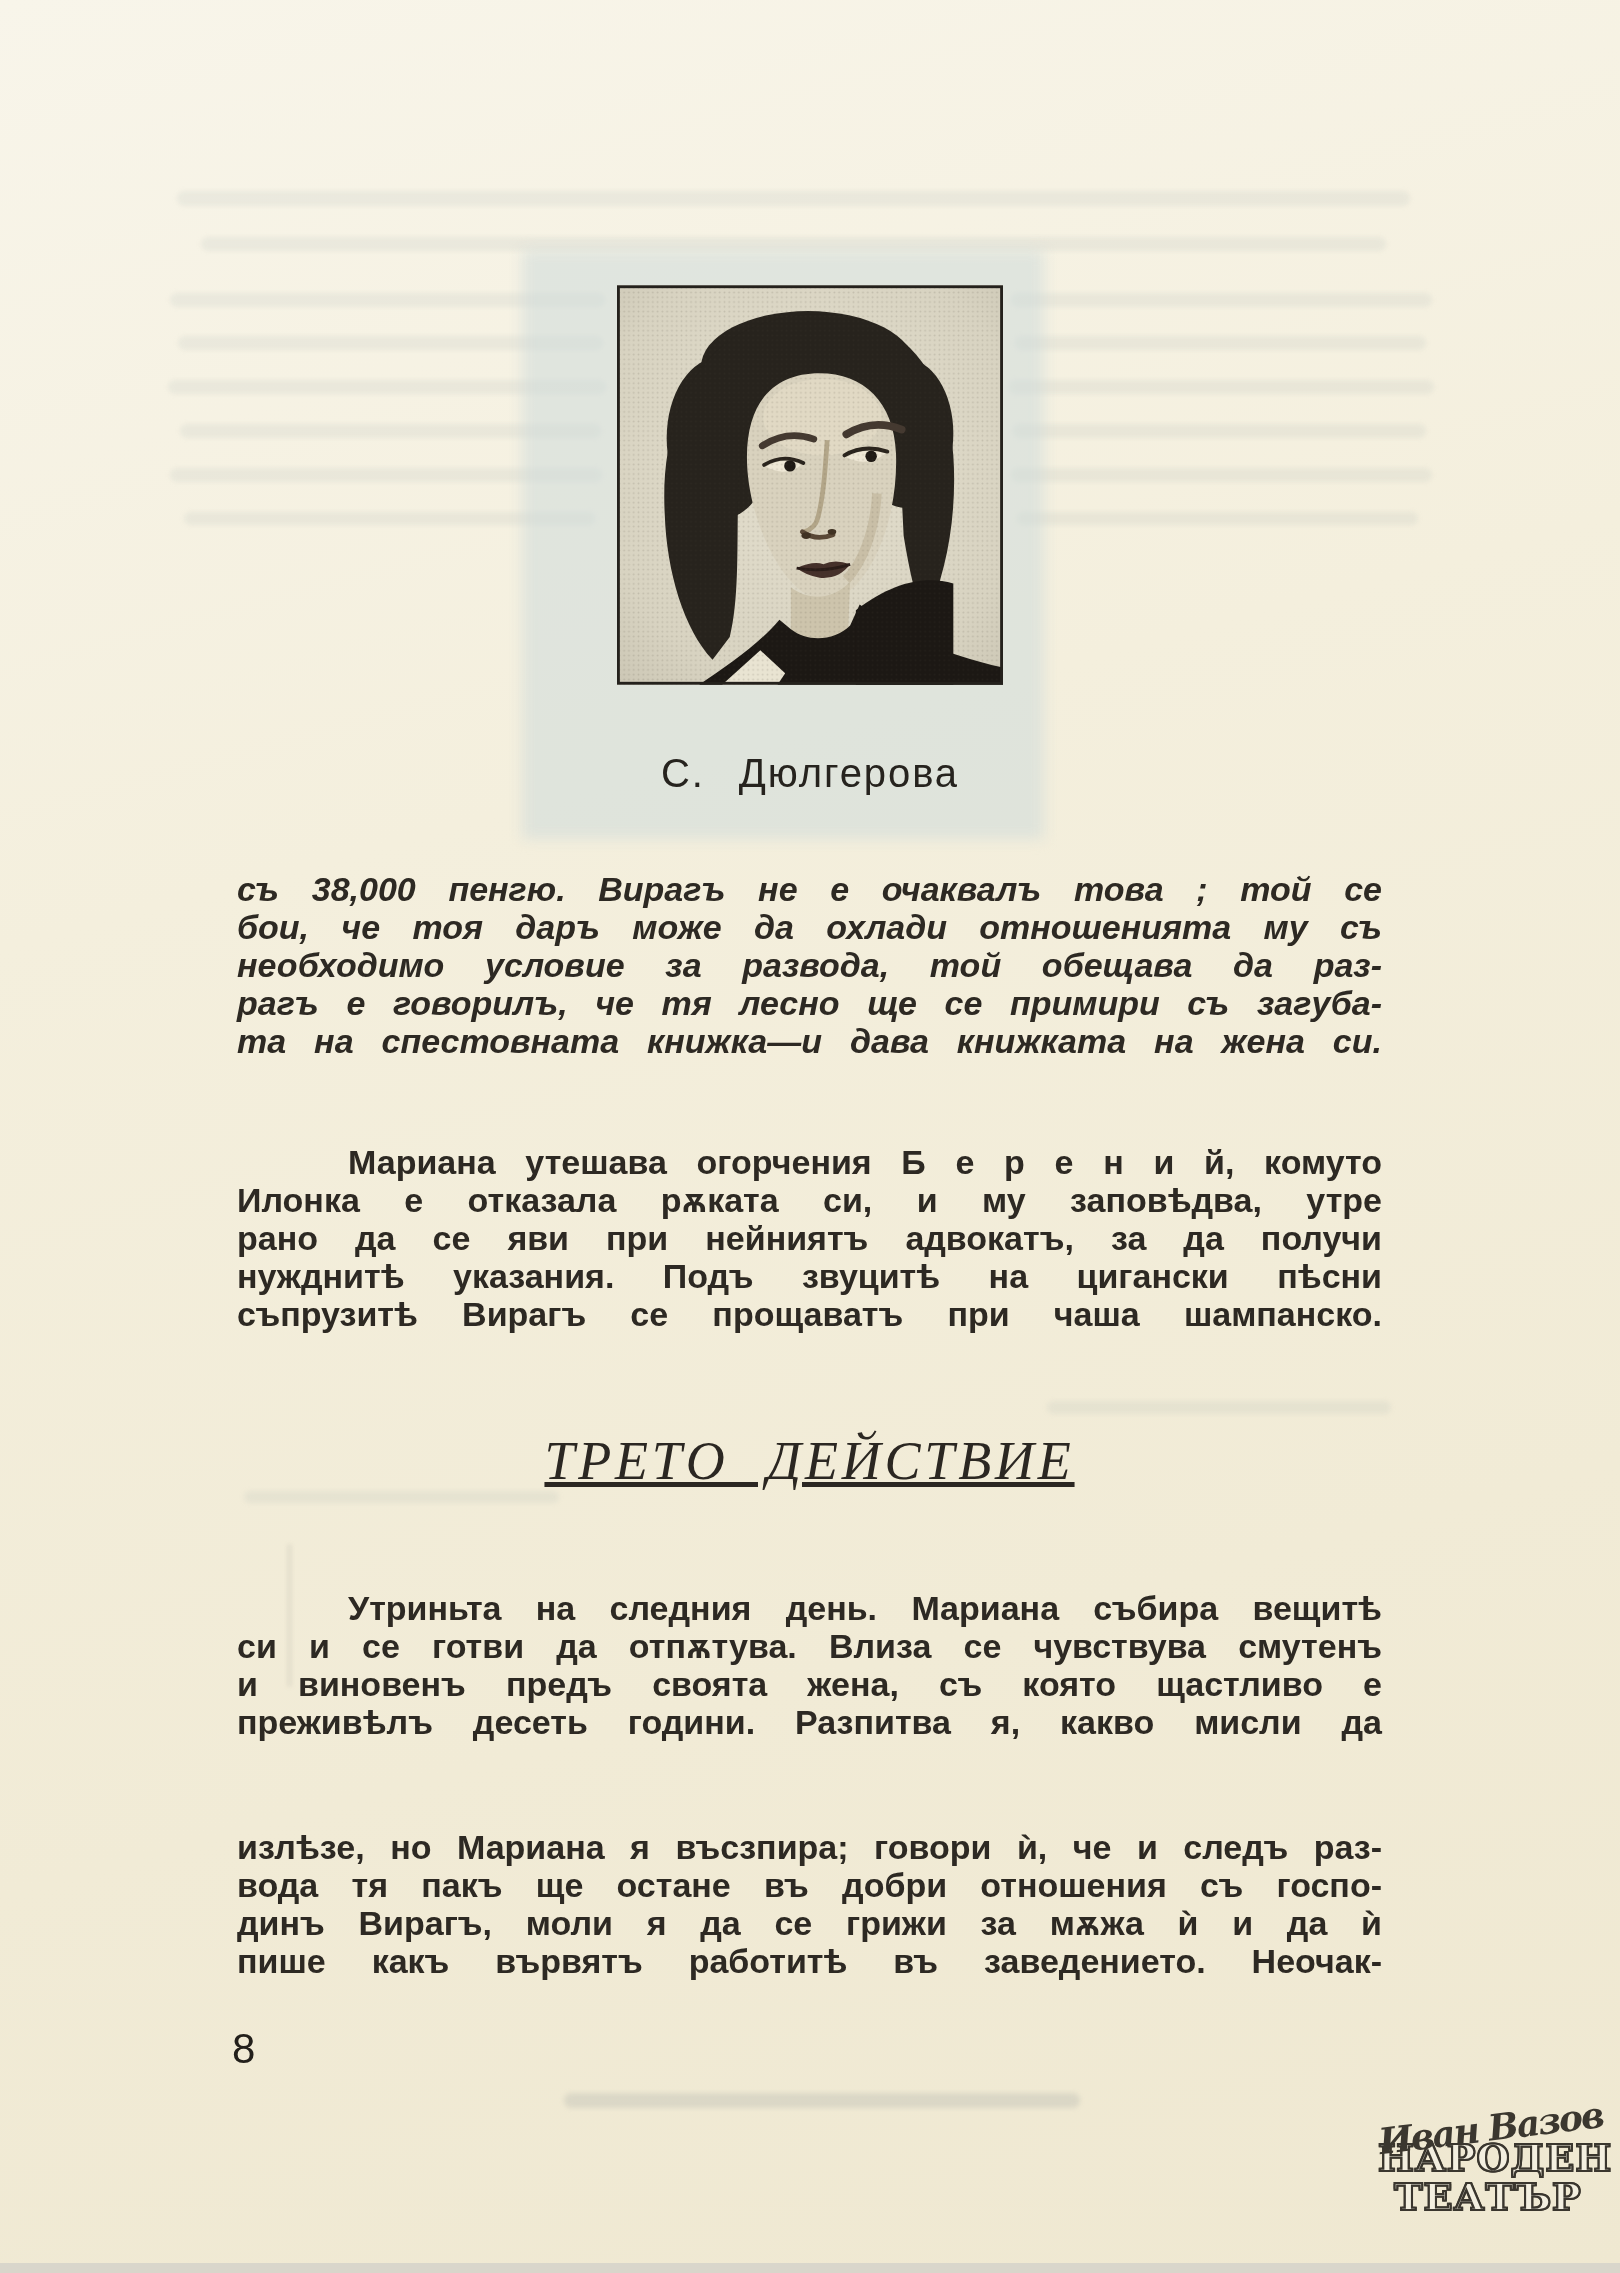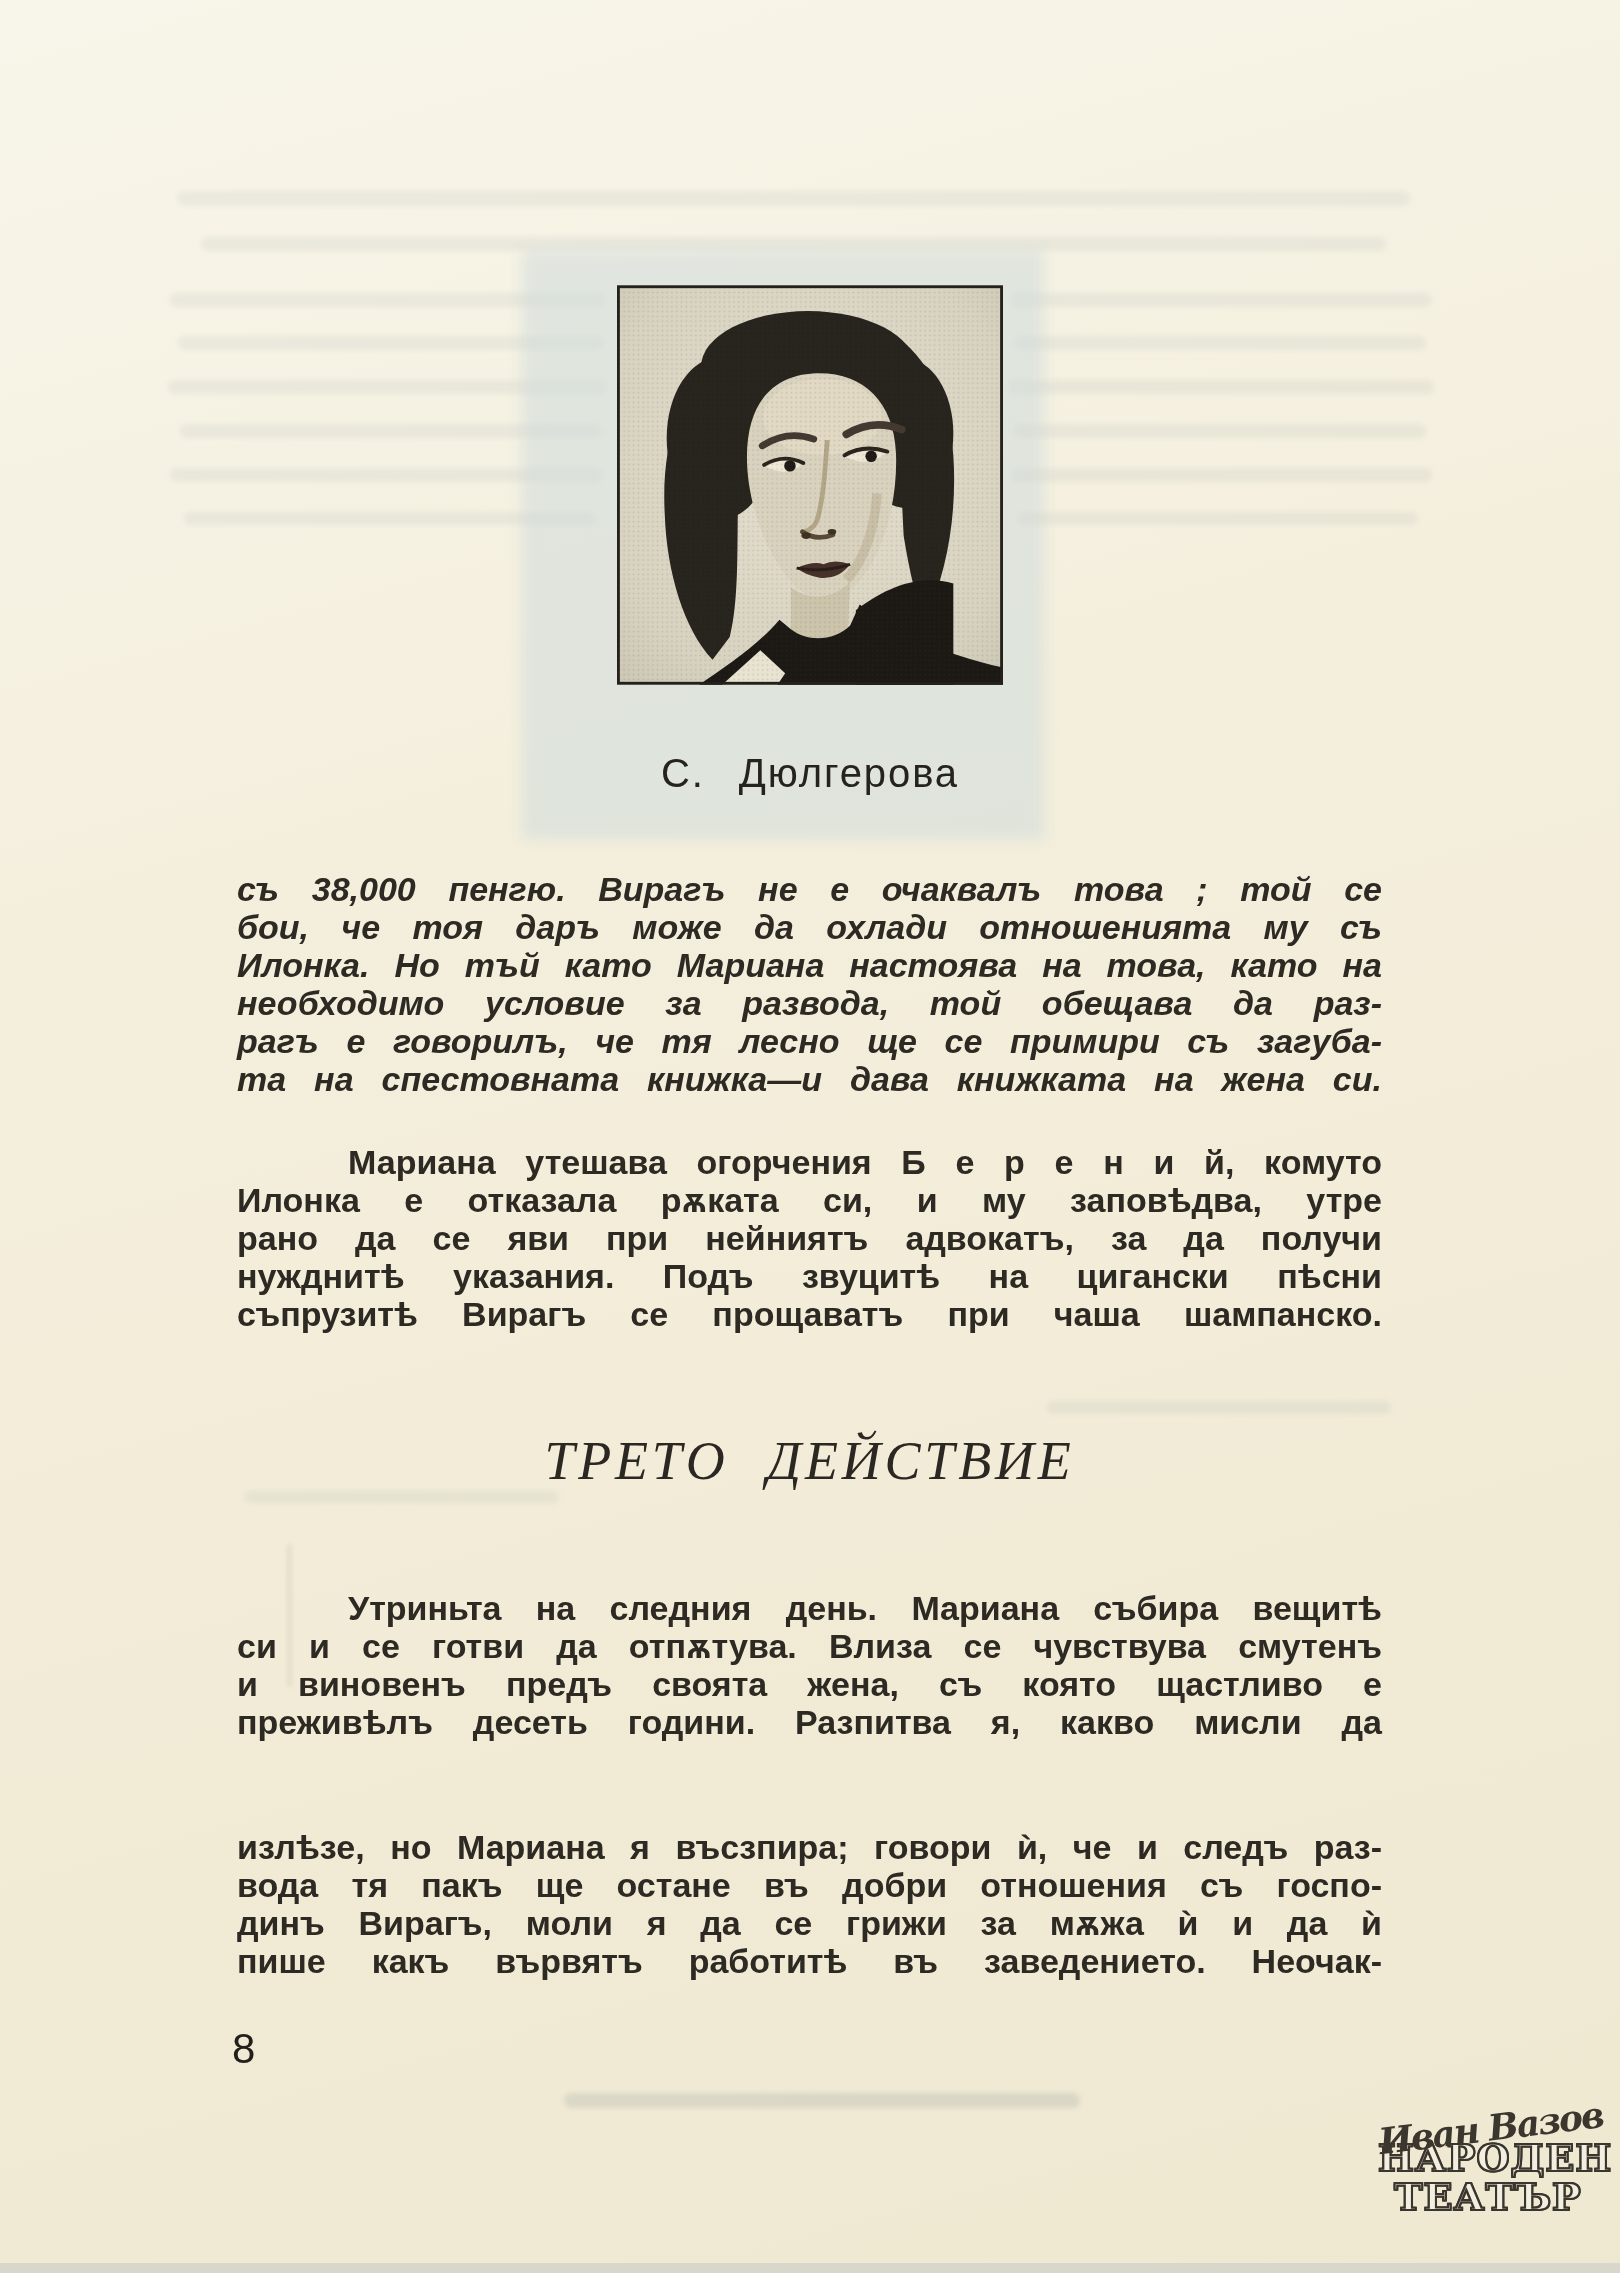--- a/index.html
+++ b/index.html
@@ -24,21 +24,21 @@
   .caption .cap-name { margin-left:34px; }
 
   
   .para { position:absolute; left:237px; width:1145px; font-size:34px; line-height:38px;
     font-weight:bold; color:#2d2923; }
   .line { text-align:justify; text-align-last:justify; }
   .line.short { text-align:justify; text-align-last:left; }
   .line.indent { text-indent:111px; }
   .heading { position:absolute; left:237px; top:1430px; width:1145px; text-align:center;
     font-family:"Liberation Serif","DejaVu Serif",serif; font-style:italic;
-    font-size:54px; letter-spacing:3.8px; word-spacing:21px; color:#2b2722; }
+    font-size:54px; letter-spacing:3.8px; word-spacing:21px; color:#2b2722;text-decoration:underline; }
   .page-number { position:absolute; left:232px; top:2025px; font-size:42px; color:#23201b; }
 
   
   .logo { position:absolute; left:1378px; top:2107px; width:220px; text-align:center; }
   .logo-script { font-family:"DejaVu Serif","Liberation Serif",serif; font-style:italic; font-weight:bold;
     font-size:36px; letter-spacing:-1.9px; color:#3b372f; transform:rotate(-7deg);
     margin-bottom:-11.5px; white-space:nowrap; }
   .logo-caps { font-family:"DejaVu Serif","Liberation Serif",serif; font-weight:bold; font-size:38px;
     line-height:39px; letter-spacing:1px; color:#f3efe0; -webkit-text-stroke:2.1px #3a362e;
     text-shadow:1px 1px 0 #3a362e,-1px -1px 0 #3a362e,1px -1px 0 #3a362e,-1px 1px 0 #3a362e; }
@@ -122,21 +122,20 @@
     </svg>
   </div>
 
   <div class="caption">
     <span class="cap-init">С.</span><span class="cap-name">Дюлгерова</span>
   </div>
 
   <div class="para" style="top:870px;font-style:italic;">
     <div class="line">съ 38,000 пенгю. Вирагъ не е очаквалъ това ; той се</div>
     <div class="line">бои, че тоя даръ може да охлади отношенията му съ</div>
-    <div class="line">Илонка. Но тъй като Мариана настоява на това, като на</div>
     <div class="line">необходимо условие за развода, той обещава да раз-</div>
     <div class="line">рагъ е говорилъ, че тя лесно ще се примири съ загуба-</div>
     <div class="line">та на спестовната книжка—и дава книжката на жена си.</div>
   </div>
 
   <div class="para" style="top:1143px;">
     <div class="line indent">Мариана утешава огорчения Б е р е н и й, комуто</div>
     <div class="line">Илонка е отказала рѫката си, и му заповѣдва, утре</div>
     <div class="line">рано да се яви при нейниятъ адвокатъ, за да получи</div>
     <div class="line">нужднитѣ указания. Подъ звуцитѣ на цигански пѣсни</div>

